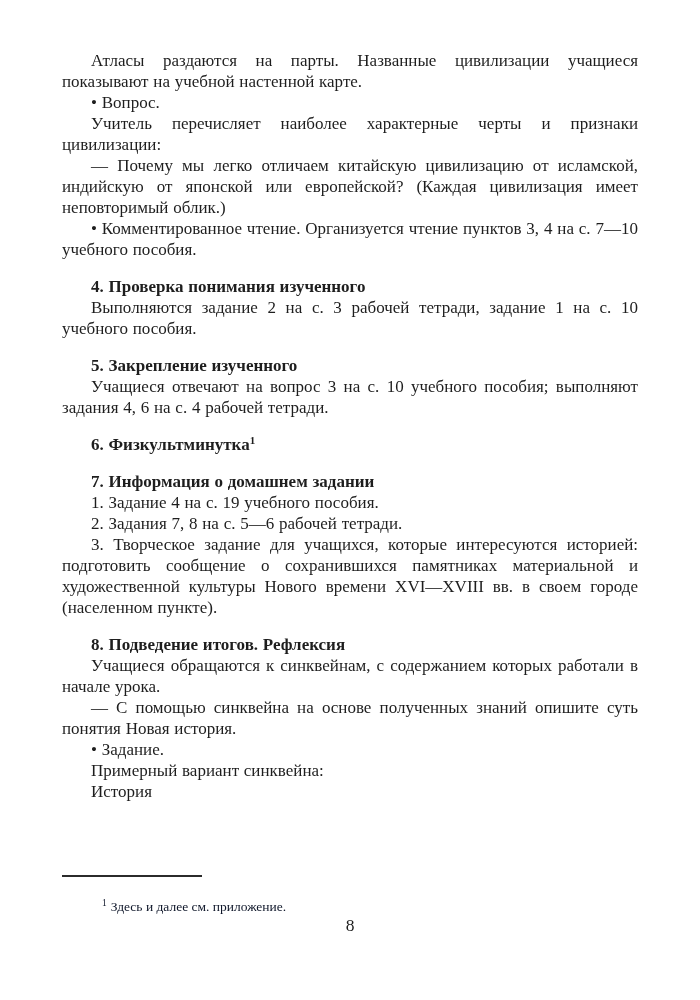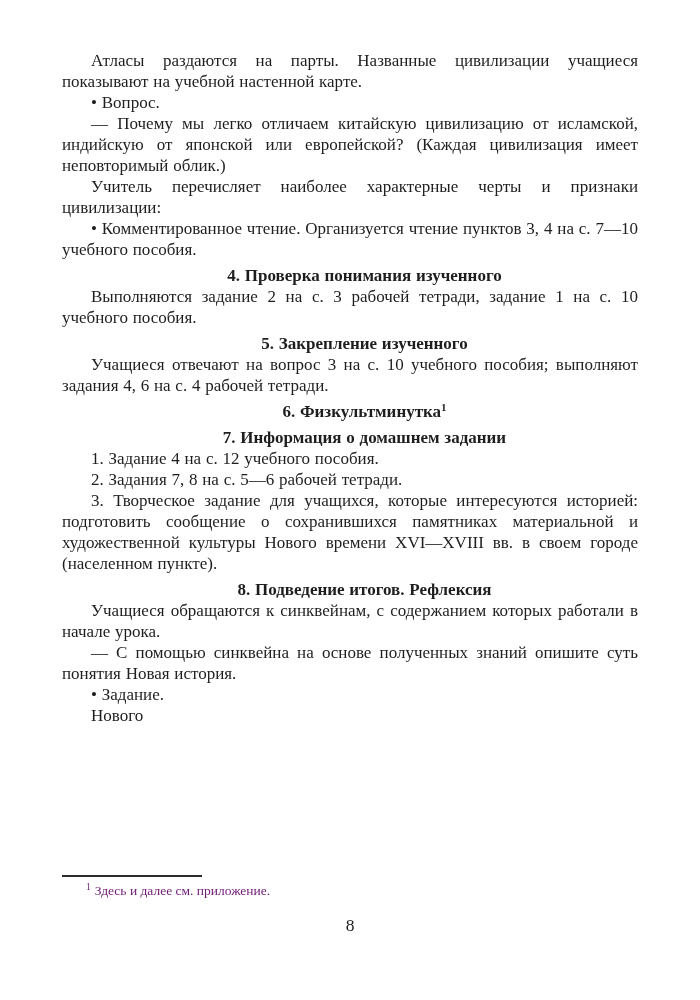--- a/index.html
+++ b/index.html
@@ -14,83 +14,84 @@
     color: #1e1e1e;
   }
   .para {
     margin: 0;
     font-size: 17px;
     line-height: 21px;
     text-align: justify;
     text-indent: 29px;
     word-spacing: 0.5px;
   }
-  .heading { font-weight: 700; margin-top: 5px; text-align: center; }
+  .heading { font-weight: 700; margin-top: 16px; text-align: left; }
   .i { }
   .sup { font-size: 11px; vertical-align: 6px; line-height: 0; }
   .footnote-rule {
     position: absolute; left: 62px; top: 875px;
     width: 140px; height: 1.5px; background: #2b2b2b;
   }
   .footnote {
     position: absolute; left: 62px; top: 882px; width: 520px;
-    margin: 0; font-size: 13.5px; line-height: 17px;
-    text-indent: 24px; text-align: left; color: #701a75;
+    margin: 16px; font-size: 13.5px; line-height: 17px;
+    text-indent: 24px; text-align: left; color: #0f172a;
   }
   .footnote .sup { font-size: 9.5px; vertical-align: 5px; margin-right: 4px; }
   .page-number {
     position: absolute; left: 0; top: 915px; width: 700px;
     text-align: center; font-size: 17.5px; color: #1e1e1e;
   }
 </style>
 </head>
 <body>
 
 <div class="page">
 
   <p class="para"><span>Атласы раздаются на парты. Названные цивилизации учащиеся показывают на учебной настенной карте.</span></p>
 
   <p class="para"><span>• </span><span class="i">Вопрос.</span></p>
 
+  <p class="para"><span>Учитель перечисляет наиболее характерные черты и признаки цивилизации:</span></p>
+
   <p class="para"><span>— Почему мы легко отличаем китайскую цивилизацию от исламской, индийскую от японской или европейской? </span><span class="i">(Каждая цивилизация имеет неповторимый облик.)</span></p>
-
-  <p class="para"><span>Учитель перечисляет наиболее характерные черты и признаки цивилизации:</span></p>
 
 
   <p class="para"><span>• </span><span class="i">Комментированное чтение</span><span>. Организуется чтение пунктов 3, 4 на с. 7—10 учебного пособия.</span></p>
 
   <p class="para heading"><span>4. Проверка понимания изученного</span></p>
 
   <p class="para"><span>Выполняются задание 2 на с. 3 рабочей тетради, задание 1 на с. 10 учебного пособия.</span></p>
 
   <p class="para heading"><span>5. Закрепление изученного</span></p>
 
   <p class="para"><span>Учащиеся отвечают на вопрос 3 на с. 10 учебного пособия; выполняют задания 4, 6 на с. 4 рабочей тетради.</span></p>
 
   <p class="para heading"><span>6. Физкультминутка</span><span class="sup">1</span></p>
 
   <p class="para heading"><span>7. Информация о домашнем задании</span></p>
 
-  <p class="para"><span>1. Задание 4 на с. 12 учебного пособия.</span></p>
+  <p class="para"><span>1. Задание 4 на с. 19 учебного пособия.</span></p>
 
   <p class="para"><span>2. Задания 7, 8 на с. 5—6 рабочей тетради.</span></p>
 
   <p class="para"><span>3. Творческое задание для учащихся, которые интересуются историей: подготовить сообщение о сохранившихся памятниках материальной и художественной культуры Нового времени XVI—XVIII вв. в своем городе (населенном пункте).</span></p>
 
   <p class="para heading"><span>8. Подведение итогов. Рефлексия</span></p>
 
   <p class="para"><span>Учащиеся обращаются к синквейнам, с содержанием которых работали в начале урока.</span></p>
 
   <p class="para"><span>— С помощью синквейна на основе полученных знаний опишите суть понятия </span><span class="i">Новая история</span><span>.</span></p>
 
   <p class="para"><span>• </span><span class="i">Задание.</span></p>
 
 
+  <p class="para"><span>Примерный вариант синквейна:</span></p>
 
-  <p class="para"><span>Нового</span></p>
+  <p class="para"><span>История</span></p>
 
 
   <div class="footnote-rule"></div>
 
   <p class="footnote"><span class="sup">1</span><span>Здесь и далее см. приложение.</span></p>
 
   <div class="page-number">8</div>
 
 </div>
 

